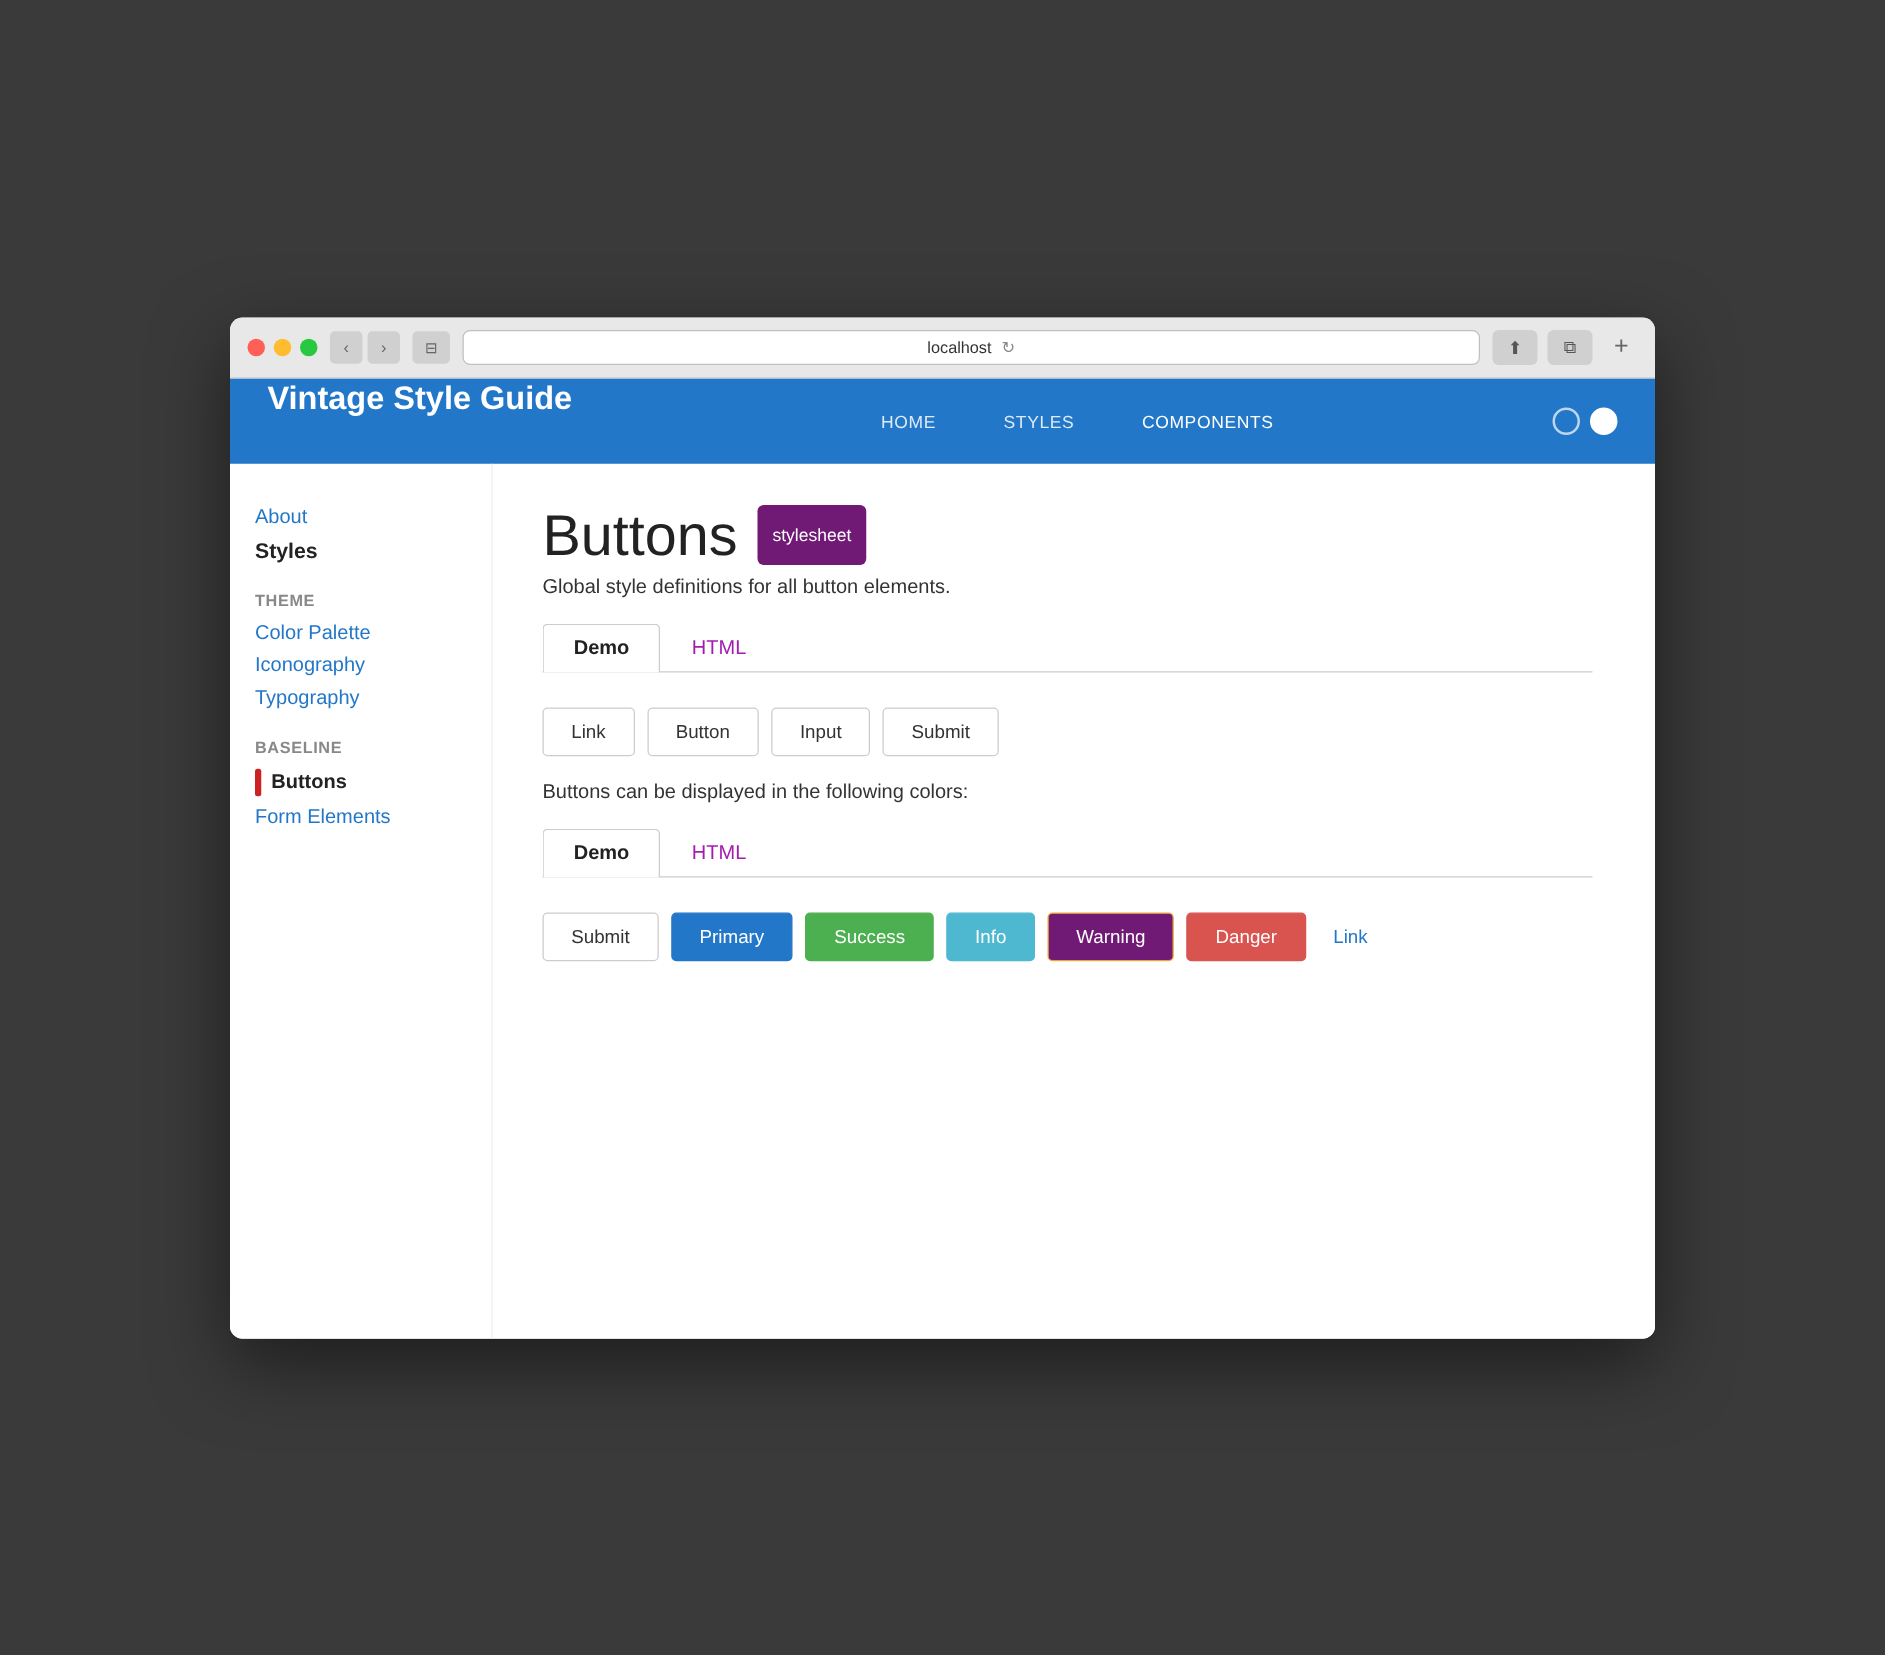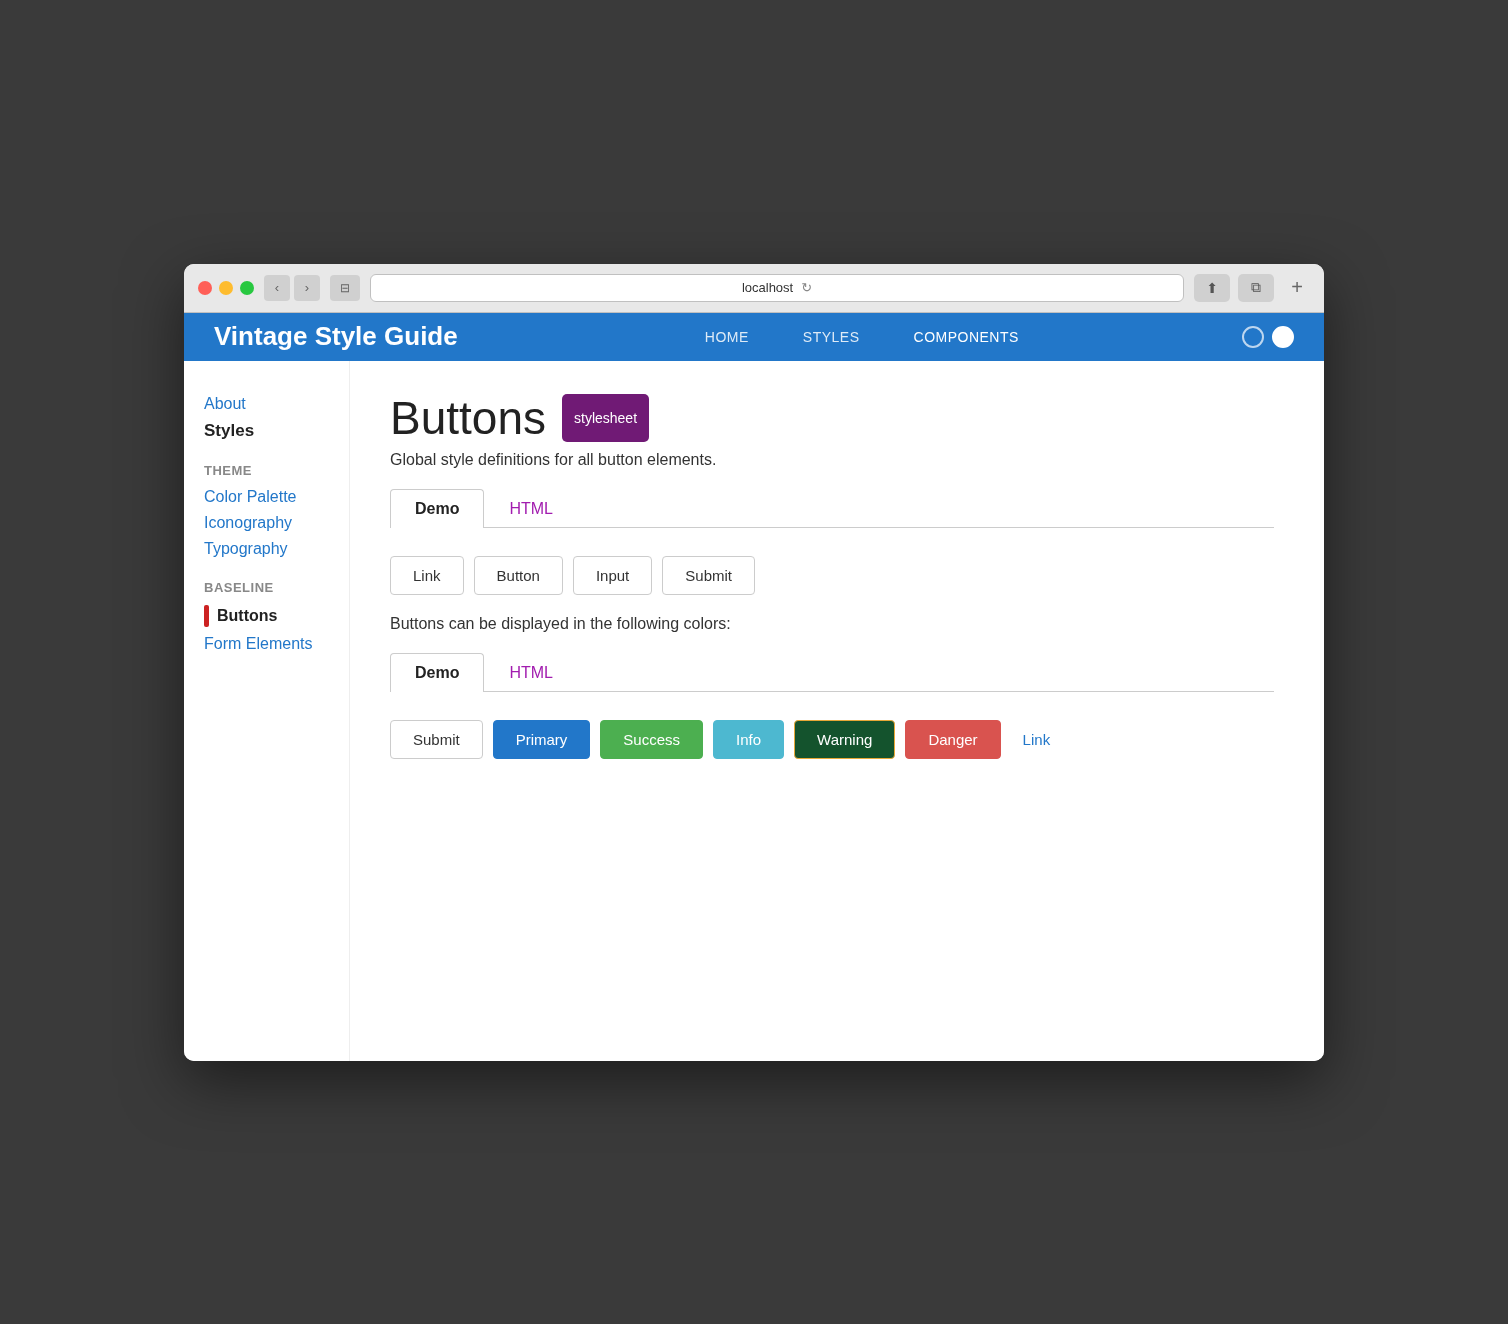--- a/index.html
+++ b/index.html
@@ -133,23 +133,22 @@
 
     
     .app-container {
       background: white;
     }
 
     
     .navbar {
       background: #2277c9;
       padding: 0 30px;
-      height: 48px;
-      display: flex;
-      align-items: center;
+      height: 68px;
+      display: flex;
       justify-content: space-between;
       gap: 37px;
     }
     .navbar-brand {
       color: white;
       font-size: 26px;
       font-weight: bold;
     }
     .navbar-nav {
       display: flex;
@@ -189,21 +188,21 @@
     }
 
     
     .main-layout {
       display: flex;
       min-height: 700px;
     }
 
     
     .sidebar {
-      width: 166px;
+      width: 210px;
       padding: 30px 20px;
       border-right: 1px solid #eee;
       flex-shrink: 0;
     }
     .sidebar-item {
       display: block;
       padding: 4px 0;
       font-size: 16px;
       cursor: pointer;
       text-decoration: none;
@@ -327,21 +326,21 @@
       border-color: #4caf50;
       font-weight: 500;
     }
     .demo-btn.info {
       background: #4db8d0;
       color: white;
       border-color: #4db8d0;
       font-weight: 500;
     }
     .demo-btn.warning {
-      background: #14532d;
+      background: #701a75;
       color: white;
       border-color: #e8a838;
       font-weight: 500;
     }
     .demo-btn.danger {
       background: #d9534f;
       color: white;
       border-color: #d9534f;
       font-weight: 500;
     }

